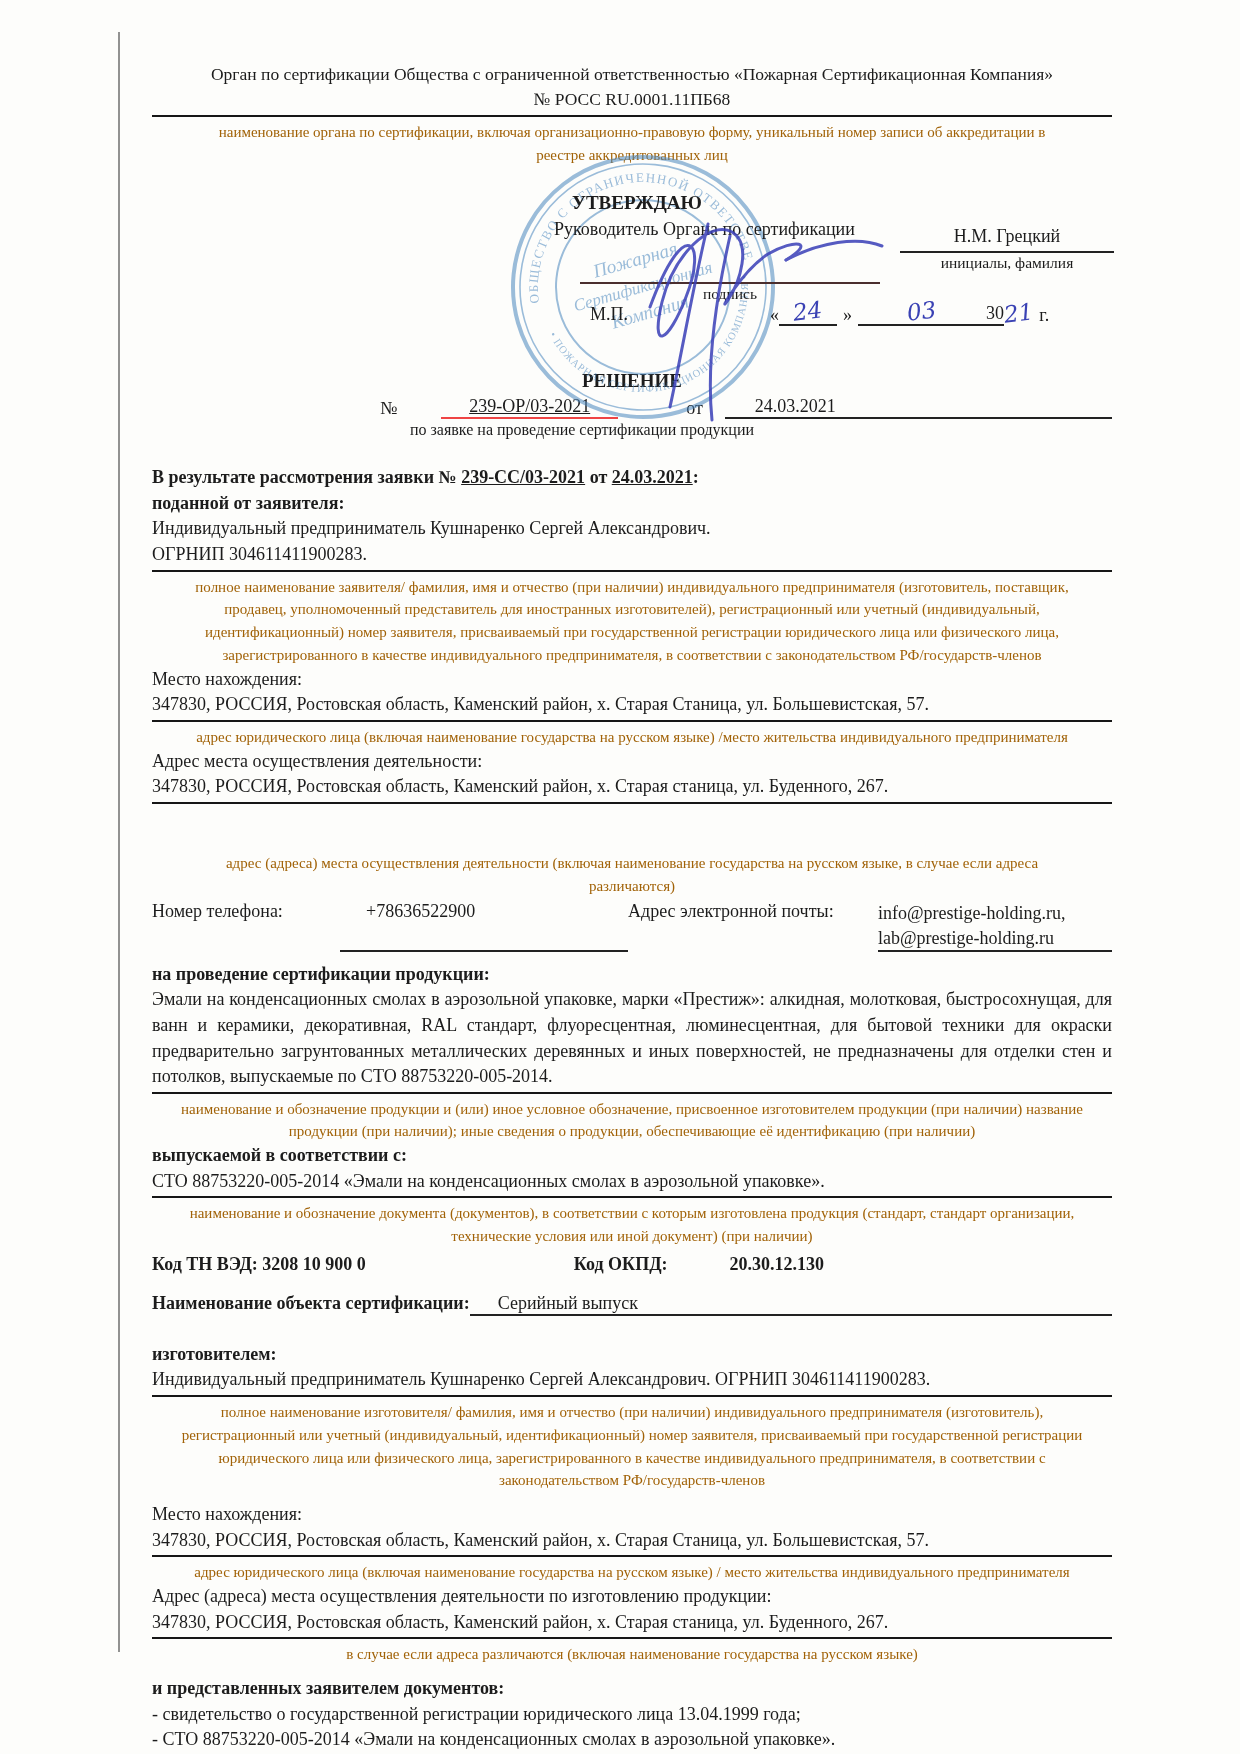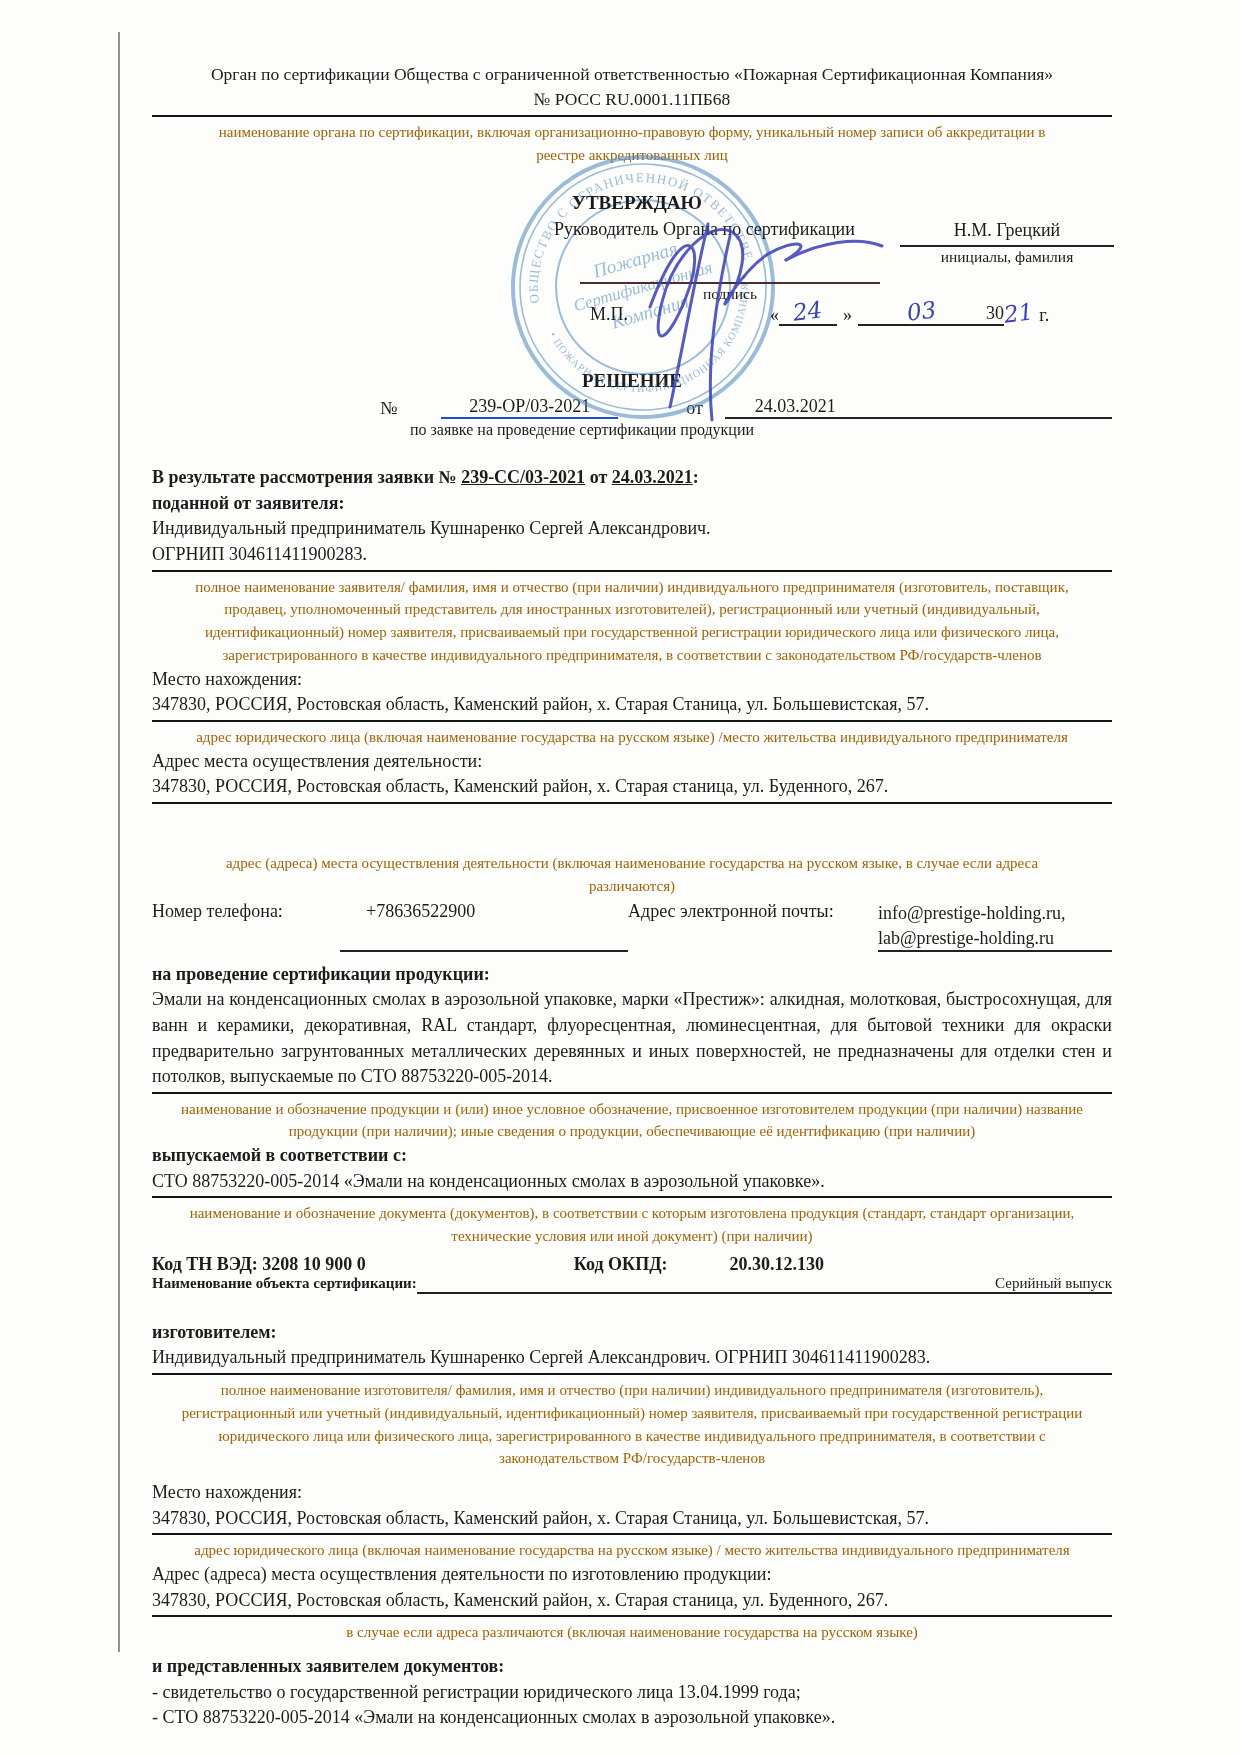--- a/index.html
+++ b/index.html
@@ -23,21 +23,21 @@
   
   .doc-header { text-align:center; font-size:17.5px; line-height:1.45; }
 
   
   .approval { position:relative; height:172px; margin-top:26px; }
   .approve-word { position:absolute; left:420px; top:0; font-size:19px; font-weight:bold; }
   .head-label { position:absolute; left:402px; top:27px; font-size:18px; }
   .sign-area { position:absolute; left:428px; top:52px; width:300px; }
   .sign-line { border-bottom:2px solid #4a2e2e; height:38px; }
   .sign-caption { text-align:center; font-size:15.5px; margin-top:1px; }
-  .name-area { position:absolute; left:748px; top:28px; width:214px; }
+  .name-area { position:absolute; left:748px; top:34px; width:214px; }
   .name-value { text-align:center; font-size:18px; }
   .name-line { border-bottom:2px solid #222; height:2px; margin-top:2px; }
   .name-caption { text-align:center; font-size:15.5px; margin-top:1px; }
   .mp-label { position:absolute; left:438px; top:112px; font-size:18px; }
   .date-row { position:absolute; left:618px; top:106px; width:344px; font-size:18px;
     display:flex; align-items:flex-end; }
   .hand { font-family:"DejaVu Serif",serif; font-style:italic; color:#3a42b4;
     font-size:23px; transform:rotate(-7deg); display:inline-block; }
   .blank { border-bottom:2px solid #222; text-align:center; }
   .blank-day { width:58px; }
@@ -45,41 +45,41 @@
 
   .stamp-wrap { position:absolute; left:336px; top:-60px; width:310px; height:310px;
     opacity:.55; pointer-events:none; }
   .sig-wrap { position:absolute; left:438px; top:10px; width:330px; height:230px;
     pointer-events:none; }
 
   
   .decision-title { text-align:center; font-size:19px; font-weight:bold; margin-top:6px; }
   .num-row { display:flex; align-items:flex-end; font-size:18px; margin:4px 0 0 228px; }
   .num-no { margin-right:44px; }
-  .num-val { border-bottom:2px solid #1d4ed8; padding:0 28px; }
+  .num-val { border-bottom:2px solid #ef4444; padding:0 28px;text-decoration:underline; }
   .num-ot { margin:0 22px 0 68px; }
   .num-date { border-bottom:2px solid #222; padding:0 30px; }
   .num-tail { flex:1; border-bottom:2px solid #222; }
   .decision-caption { font-size:16px; text-align:center; width:640px; margin:2px 0 0 110px; }
   .mt-lg { margin-top:26px; }
   .mt-md { margin-top:10px; }
 
   
   .contact-row { display:flex; font-size:18px; margin-top:4px; }
   .contact-row .c1 { width:188px; }
   .contact-row .c2 { width:262px; border-bottom:2px solid #222; padding-left:26px; }
   .contact-row .c3 { width:250px; }
   .contact-row .c4 { flex:1; border-bottom:2px solid #222; line-height:1.35; }
 
   
   .codes-row { display:flex; font-size:18px; font-weight:bold; margin-top:6px; }
   .codes-okpd-label { margin-left:208px; }
   .codes-okpd-val { margin-left:62px; }
 
-  .object-row { display:flex; font-size:15px; margin-top:0;text-align:right; }
+  .object-row { display:flex; font-size:18px; margin-top:18px; }
   .object-label { font-weight:bold; white-space:nowrap; }
   .object-val { flex:1; border-bottom:2px solid #222; padding-left:28px; }
   .object-caption { width:656px; margin-left:304px; font-size:15px; line-height:1.5; text-align:center; }
 </style>
 </head>
 <body>
 
 <div class="page">
   <div class="scan-edge"></div>
 

